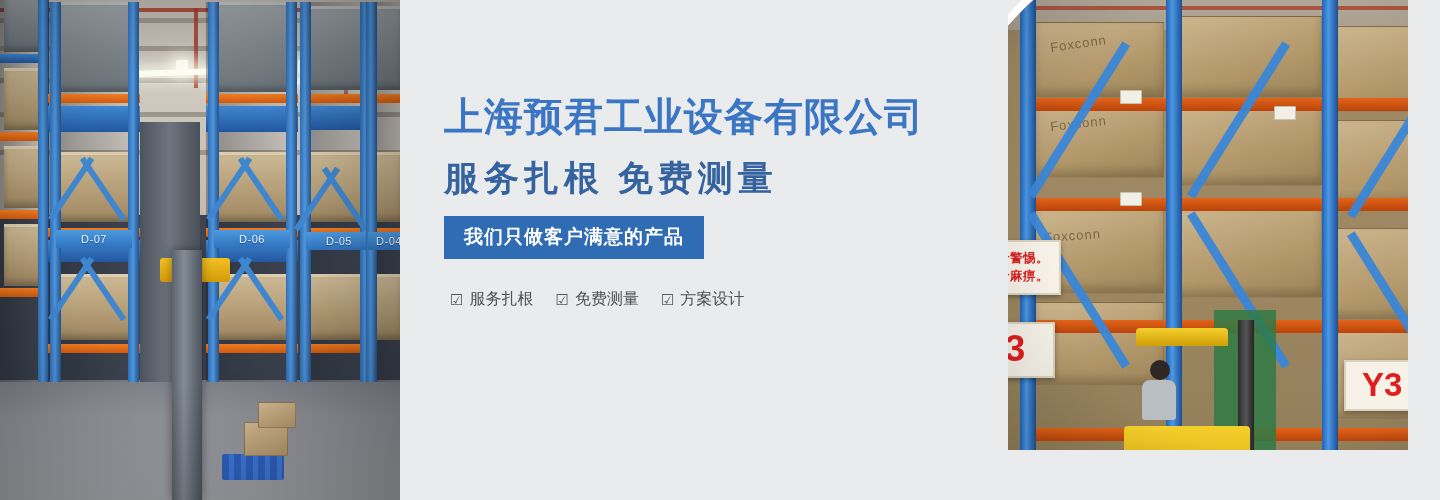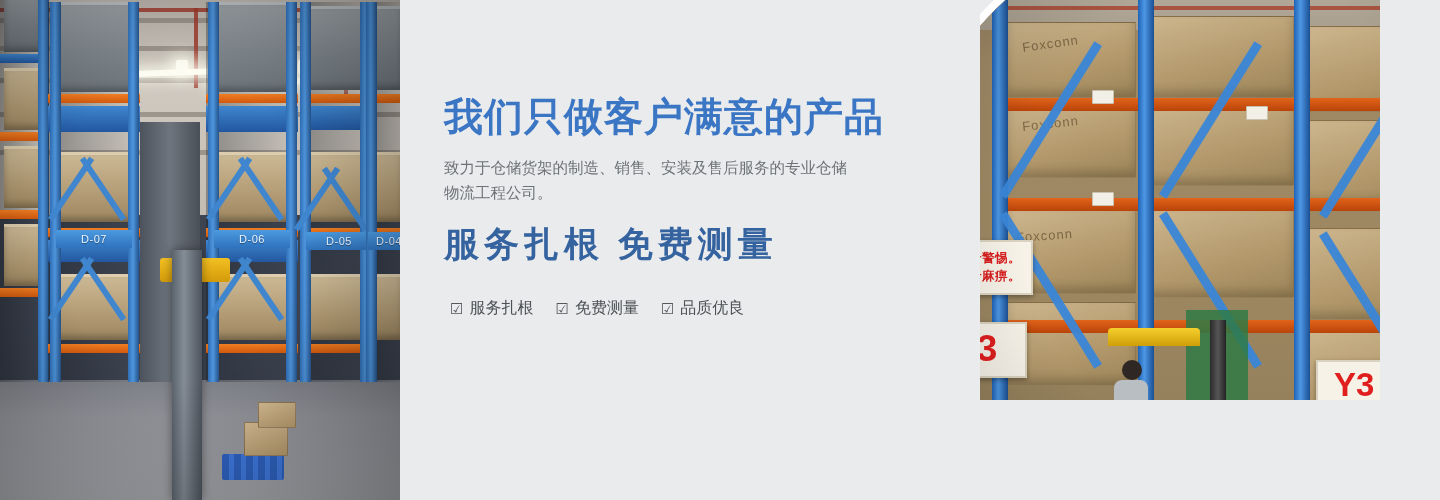--- a/index.html
+++ b/index.html
@@ -158,22 +158,22 @@
     display:flex; align-items:center; gap:6px;
     font-size:16px; color:#4d5156;
     white-space:nowrap;
   }
   .feat .tick {
     font-size:15px; color:#55595e; line-height:1;
   }
 
   
   .right-wrap {
-    position:absolute; left:980px; top:0;
-    width:400px; height:400px;
+    position:absolute; left:1008px; top:0;
+    width:400px; height:450px;
     overflow:hidden;
   }
   .circle-ring {
     position:absolute;
     left:-92px; top:-98px;
     width:696px; height:696px;
     border-radius:50%;
     background:#ffffff;
     box-shadow:0 0 0 0 rgba(0,0,0,0);
   }
@@ -386,39 +386,39 @@
     <div class="lp-crane"></div>
     <div class="lp-pallet-blue"></div>
     <div class="lp-box" style="left:244px;bottom:44px;width:44px;height:34px;"></div>
     <div class="lp-box" style="left:258px;bottom:72px;width:38px;height:26px;"></div>
     <div class="lp-vign"></div>
   </div>
 
   <div class="center">
     <div class="copy">
 
-      <div class="title">我们只做客户满意的产品</div>
-
-      <div class="subtitle">致力于仓储货架的制造、销售、安装及售后服务的专业仓储物流工程公司。</div>
+      <div class="title">上海预君工业设备有限公司</div>
+
 
       <div class="slogan">服务扎根  免费测量</div>
 
+      <div class="badge">我们只做客户满意的产品</div>
 
       <div class="features">
         <div class="feat">
           <span class="tick">☑</span>
           <span>服务扎根</span>
         </div>
         <div class="feat">
           <span class="tick">☑</span>
           <span>免费测量</span>
         </div>
         <div class="feat">
           <span class="tick">☑</span>
-          <span>品质优良</span>
+          <span>方案设计</span>
         </div>
       </div>
 
     </div>
   </div>
 
   <div class="right-wrap">
     <div class="circle-ring"></div>
 
     <div class="circle-photo">

